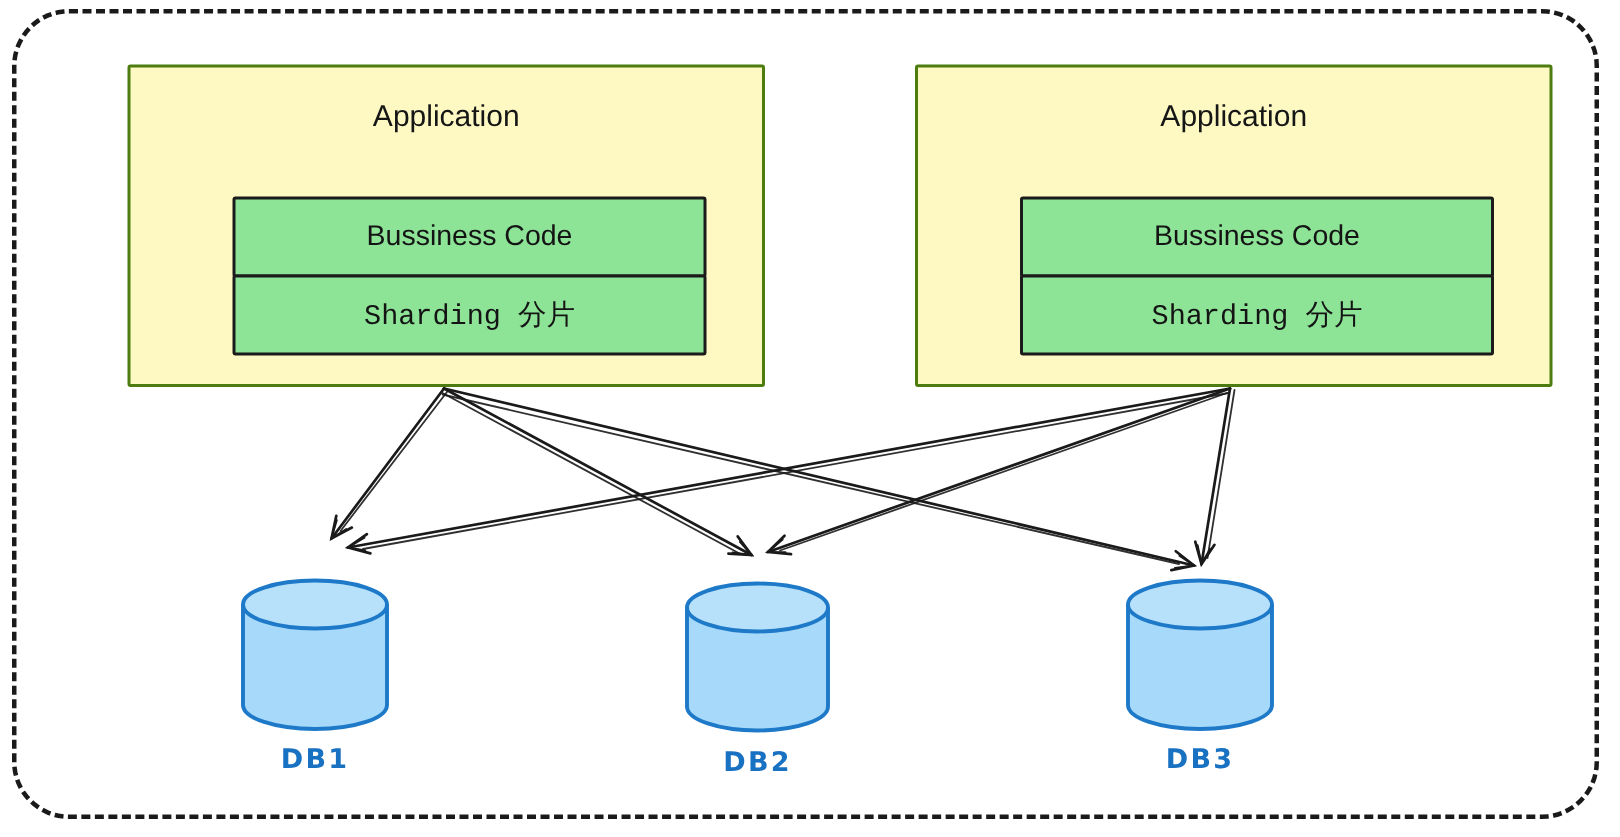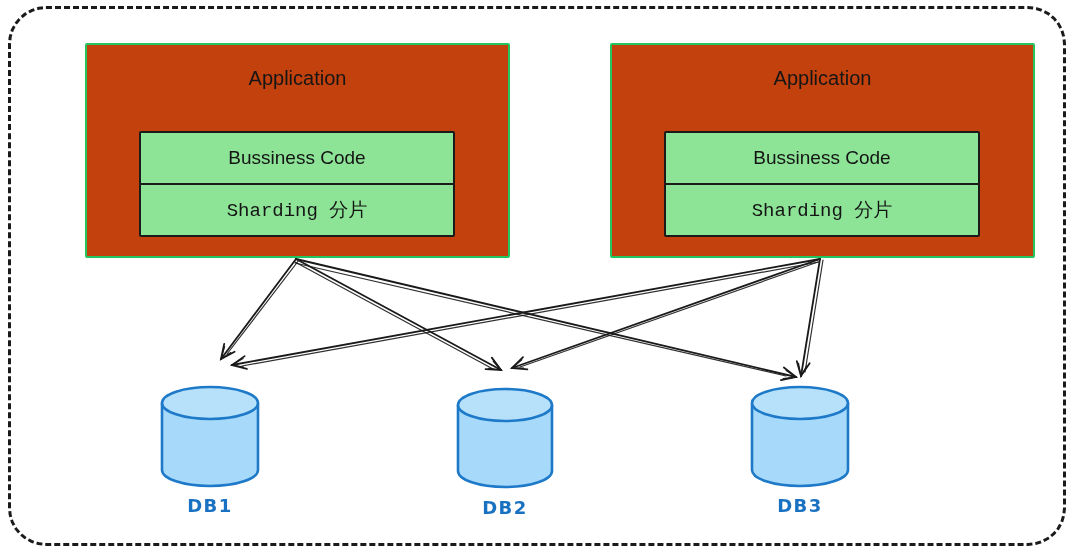--- a/index.html
+++ b/index.html
@@ -17,36 +17,36 @@
     width: 1058px; height: 540px;
     border: 3.5px dashed #1a1a1a;
     border-radius: 38px;
     box-sizing: border-box;
   }
   .app-box {
     position: absolute;
     top: 43px;
     width: 425px;
     height: 215px;
-    background: #c2410c;
-    border: 2px solid #22c55e;
+    background: #fef9c3;
+    border: 2px solid #4d7c0f;
     border-radius: 2px;
     box-sizing: border-box;
   }
   .app-box.left  { left: 85px;  }
   .app-box.right { left: 610px; }
   .app-title {
     margin-top: 22px;
     text-align: center;
     font-size: 20px;
     color: #161616;
   }
   .layer-stack {
     position: absolute;
-    left: 52px;
+    left: 68px;
     top: 86px;
     width: 316px;
   }
   .layer {
     height: 54px;
     background: #8DE396;
     border: 2px solid #1b1b1b;
     border-radius: 2px;
     box-sizing: border-box;
     display: flex;

